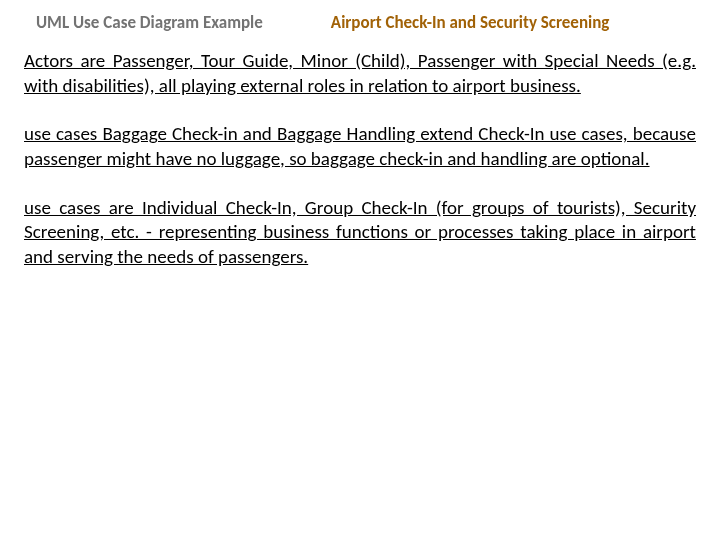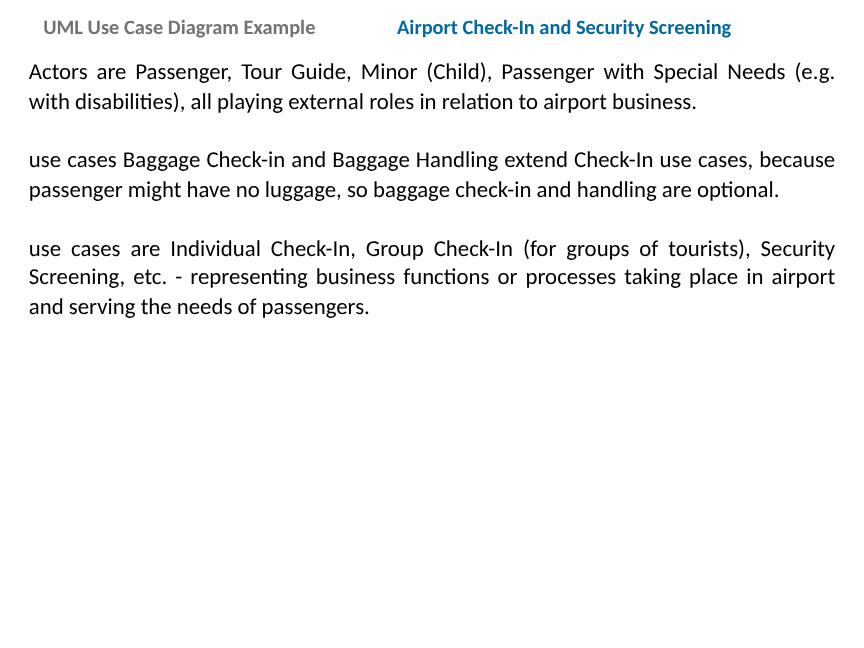--- a/index.html
+++ b/index.html
@@ -21,24 +21,25 @@
       gap: 68px;
     }
     .header-left {
       font-weight: bold;
       font-size: 17px;
       color: #737373;
     }
     .header-right {
       font-weight: bold;
       font-size: 17px;
-      color: #0369a1;
+      color: #a16207;
     }
     .content {
       padding: 8px 24px 0 24px;
+      text-decoration: underline;
     }
     .para {
       font-size: 19px;
       color: #000;
       text-align: justify;
       line-height: 1.3;
       margin-bottom: 24px;
     }
   </style>
 </head>

